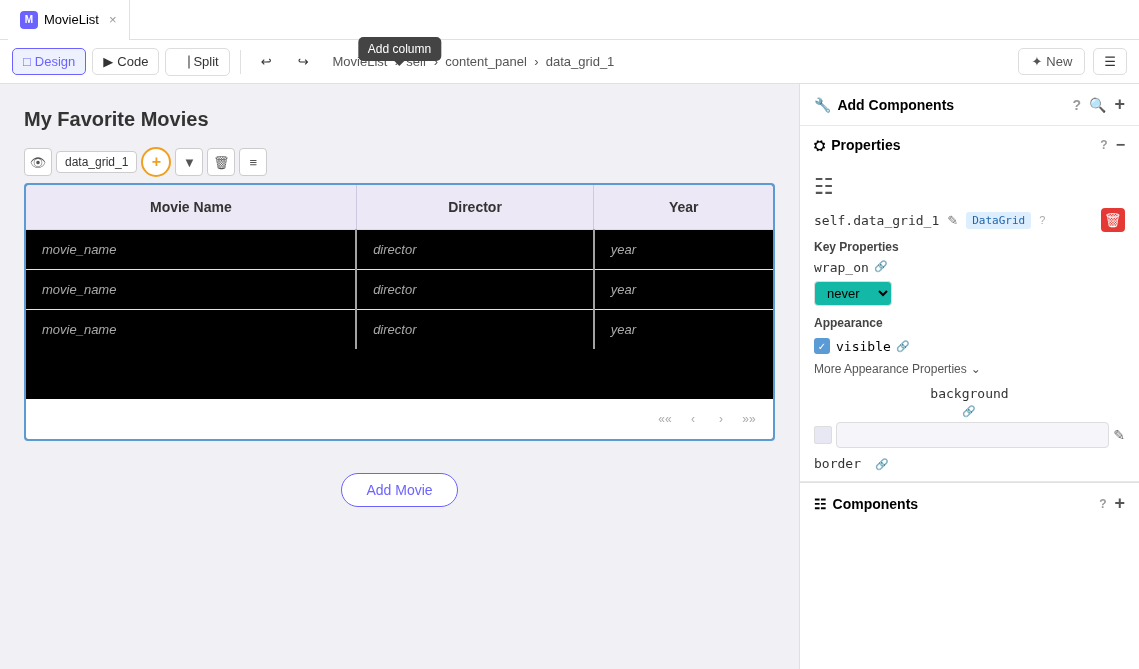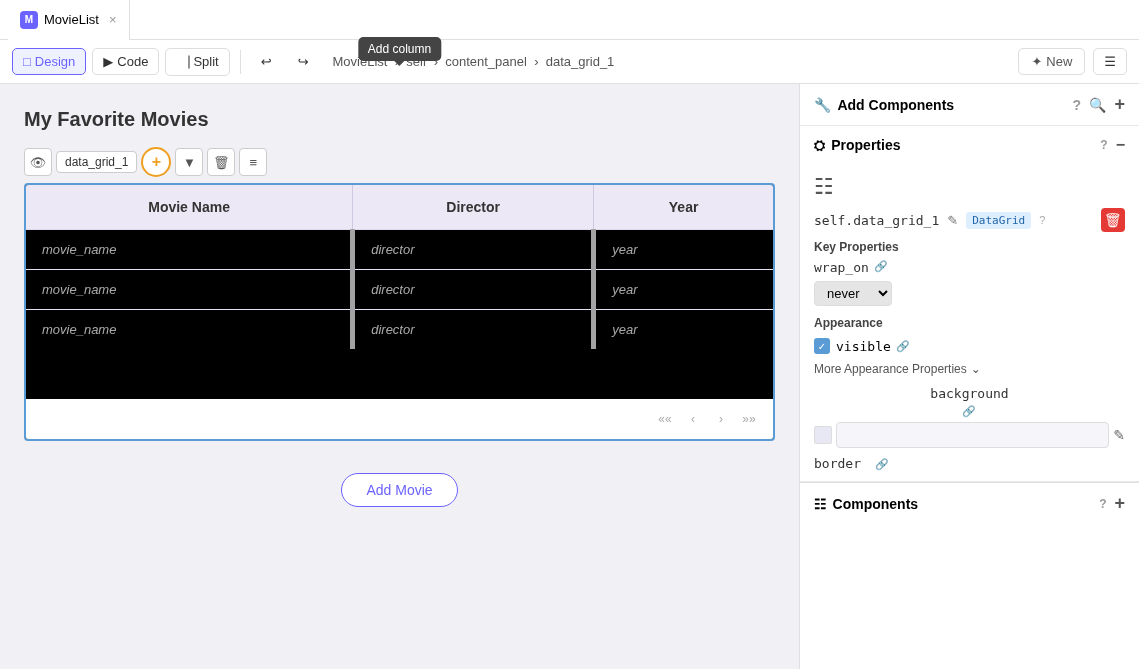--- a/index.html
+++ b/index.html
@@ -35,21 +35,21 @@
 
     
     .tooltip-box { position: absolute; top: -68px; left: 50%; transform: translateX(-50%); background: #444; color: #fff; padding: 5px 10px; border-radius: 5px; font-size: 12px; white-space: nowrap; z-index: 10; }
     .tooltip-box::after { content: ''; position: absolute; bottom: -5px; left: 50%; transform: translateX(-50%); border-left: 5px solid transparent; border-right: 5px solid transparent; border-top: 5px solid #444; }
 
     
     .datagrid { border: 2px solid #5b9bd5; border-radius: 4px; background: #000000; overflow: hidden; }
     .datagrid table { width: 100%; border-collapse: collapse; }
     .datagrid thead th { background: #ede8f5; padding: 14px 8px; text-align: center; font-weight: 600; color: #333; font-size: 14px; border-right: 1px solid #d0c8e0; }
     .datagrid thead th:last-child { border-right: none; }
-    .datagrid tbody td { padding: 12px 16px; border-top: 1px solid #e8e0f0; border-right: 5px solid #a3a3a3; color: #aaa; font-style: italic; font-size: 13px; }
+    .datagrid tbody td { padding: 12px 16px; border-top: 1px solid #e8e0f0; border-right: 2px solid #a3a3a3; color: #aaa; font-style: italic; font-size: 13px; }
     .datagrid tbody td:last-child { border-right: none; }
     .datagrid tbody tr:first-child td { border-top: 1px solid #e0d8ee; }
     .datagrid-pagination { display: flex; align-items: center; justify-content: flex-end; padding: 8px 12px; gap: 4px; background: #fff; }
     .page-btn { width: 24px; height: 24px; display: flex; align-items: center; justify-content: center; color: #aaa; cursor: pointer; font-size: 12px; }
 
     
     .add-movie-btn { display: flex; align-items: center; justify-content: center; margin: 16px auto; border: 1px solid #6c63ff; border-radius: 20px; padding: 8px 24px; background: #fff; color: #6c63ff; font-size: 14px; cursor: pointer; width: fit-content; }
 
     
     .right-panel { width: 340px; background: #fff; border-left: 1px solid #e0e0e0; display: flex; flex-direction: column; }
@@ -63,21 +63,21 @@
     .prop-name { font-family: monospace; font-size: 13px; color: #333; }
     .prop-type { background: #ddeeff; color: #2266aa; padding: 2px 6px; border-radius: 3px; font-size: 11px; font-family: monospace; }
     .delete-btn { margin-left: auto; background: #e53935; color: #fff; border: none; border-radius: 4px; width: 24px; height: 24px; display: flex; align-items: center; justify-content: center; cursor: pointer; font-size: 14px; }
 
     .section-label { font-weight: 600; color: #444; font-size: 12px; margin-bottom: 6px; margin-top: 6px; }
     .wrap-row { display: flex; gap: 6px; margin-bottom: 6px; }
     .wrap-label { font-family: monospace; font-size: 13px; color: #333; }
     .link-icon { color: #999; font-size: 11px; cursor: pointer; }
 
     .select-wrap { display: flex; align-items: center; gap: 4px; }
-    select { border: 1px solid #ddd; border-radius: 4px; padding: 3px 8px; font-size: 13px; background: #e5e5e5; cursor: pointer; }
+    select { border: 1px solid #ddd; border-radius: 4px; padding: 3px 8px; font-size: 13px; background: #14b8a6; cursor: pointer; }
 
     .appearance-label { font-weight: 600; color: #444; font-size: 12px; margin-bottom: 8px; margin-top: 4px; }
 
     .visible-row { display: flex; align-items: center; gap: 6px; margin-bottom: 8px; }
     .checkbox-blue { width: 16px; height: 16px; background: #5b9bd5; border-radius: 3px; display: flex; align-items: center; justify-content: center; color: #fff; font-size: 10px; cursor: pointer; }
     .visible-label { font-family: monospace; font-size: 13px; }
     .more-appearance { color: #555; font-size: 12px; cursor: pointer; display: flex; align-items: center; gap: 4px; margin-bottom: 10px; }
 
     .bg-row { margin-bottom: 8px; }
     .bg-label { font-family: monospace; font-size: 13px; color: #333; margin-bottom: 4px; display: flex; align-items: center; gap: 4px; flex-direction: column; }

